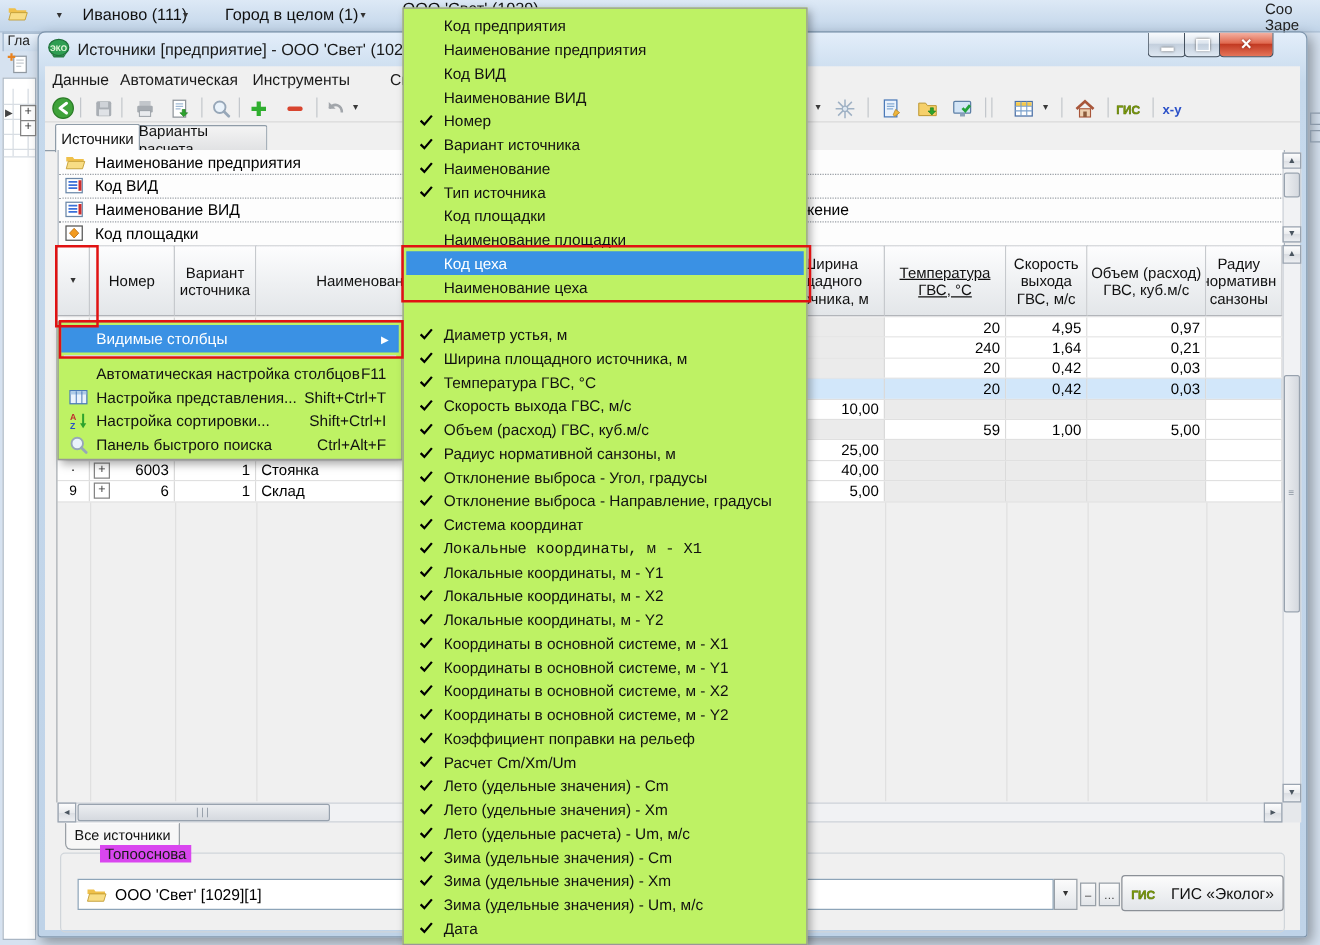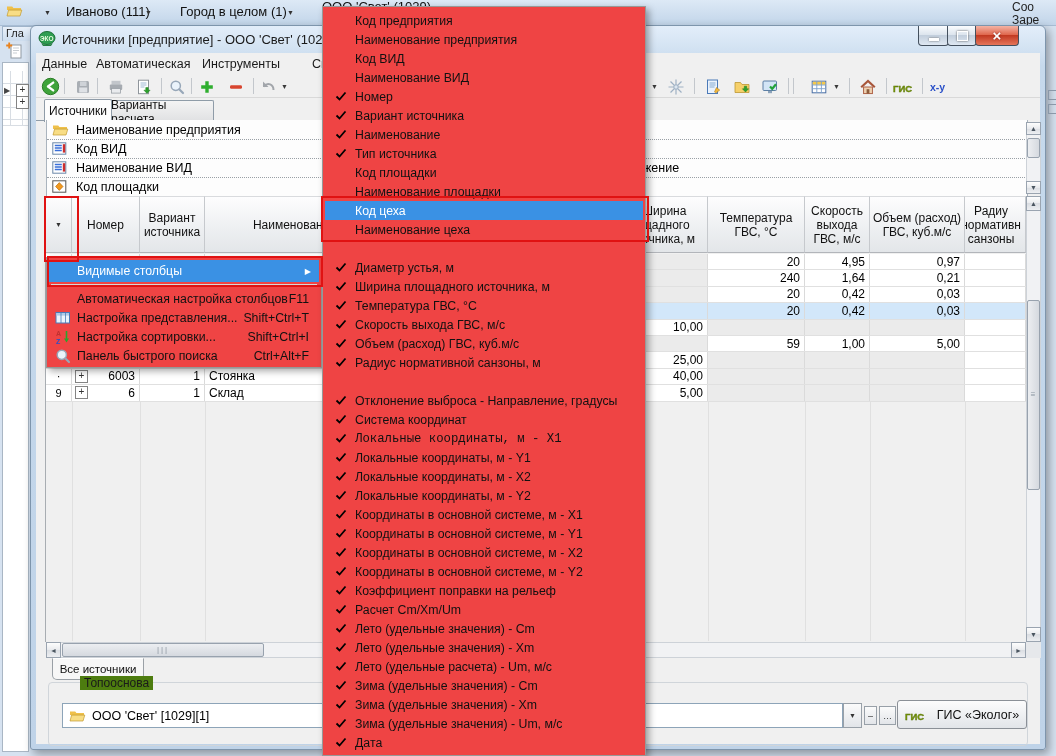--- a/index.html
+++ b/index.html
@@ -70,30 +70,30 @@
         border:1px solid #9aa4b0;box-sizing:border-box;color:#4a5560;font-size:7px;
         display:flex;align-items:center;justify-content:center;}
   .sthumb{position:absolute;background:linear-gradient(90deg,#eceef1,#d5d9df);border:1px solid #98a2ae;
           border-radius:2px;box-sizing:border-box;display:flex;align-items:center;justify-content:center;}
   .sthumb.h{background:linear-gradient(#eceef1,#d5d9df);}
   .grip{color:#8a94a0;font-size:8px;letter-spacing:1px;line-height:6px;}
   
   .btab{background:#f7f7f7;border:1px solid #9aa0a6;border-top:1px solid #fff;border-radius:0 0 5px 5px;
         font-size:11.5px;color:#111;display:flex;align-items:center;justify-content:center;}
   .groupbox{border:1px solid #d0d5da;border-radius:4px;}
-  .gblabel{font-size:12px;color:#1a1a1a;background:#4d7c0f;padding:0 4px;}
+  .gblabel{font-size:12px;color:#1a1a1a;background:#d946ef;padding:0 4px;}
   .combo{background:#fff;border:1px solid #8da4b8;display:flex;align-items:center;box-sizing:border-box;}
   .combo .ctext{margin-left:6px;font-size:12.5px;color:#000;white-space:nowrap;}
   .smallbtn{background:linear-gradient(#fbfbfb,#e2e5e9);border:1px solid #98a0a8;box-sizing:border-box;
             display:flex;align-items:center;justify-content:center;font-size:9px;color:#333;}
   .gisbtn{background:linear-gradient(#fcfcfc,#e2e5e9);border:1px solid #8b9097;border-radius:3px;
           display:flex;align-items:center;justify-content:center;font-size:12.5px;color:#111;}
   .gisbtn .gicon{margin-right:10px;display:flex;}
   
-  .menu{position:absolute;background:#ef4444;border:1px solid #989898;box-shadow:3px 3px 7px rgba(0,0,0,.35);
+  .menu{position:absolute;background:#bef264;border:1px solid #989898;box-shadow:3px 3px 7px rgba(0,0,0,.35);
         box-sizing:border-box;z-index:40;}
   .colmenu{z-index:45;overflow:hidden;}
   .menuitem{position:absolute;left:2px;right:2px;display:flex;align-items:center;font-size:12.3px;color:#111;}
   .menuitem.hl{background:#3a91e4;color:#fff;}
   .mcheck{width:20px;margin-left:6px;display:flex;justify-content:center;flex:none;}
   .mlabel{white-space:nowrap;}
   .mshort{position:absolute;right:10px;font-size:12.3px;}
   .msep{position:absolute;left:4px;right:4px;height:1px;background:#d7d7d7;border-bottom:1px solid #fff;}
   .micon{width:20px;margin-left:4px;display:flex;justify-content:center;flex:none;}
   .subarrow{position:absolute;right:8px;font-size:8px;}
@@ -338,21 +338,21 @@
   <div id="grid">
       <div class="abs hcell" style="left: 46px; top: 196px; width: 26px; height: 57px; z-index: 3;"><span class="caret">▼</span></div>
       <div class="abs hcell" style="left: 72px; top: 196px; width: 68px; height: 57px; z-index: 3;">Номер</div>
       <div class="abs hcell" style="left: 140px; top: 196px; width: 65px; height: 57px; z-index: 3;">Вариант
 источника</div>
       <div class="abs hcell" style="left: 205px; top: 196px; width: 180px; height: 57px; z-index: 3;">Наименование</div>
       <div class="abs hcell" style="left: 385px; top: 196px; width: 200px; height: 57px; z-index: 3;"></div>
       <div class="abs hcell hc-width" style="left: 585px; top: 196px; width: 123px; height: 57px; z-index: 3;">Ширина
 щадного
 очника, м</div>
-      <div class="abs hcell" style="left: 708px; top: 196px; width: 97px; height: 57px; z-index: 3;">Температура
+      <div class="abs hcell" style="left: 708px; top: 196px; width: 97px; height: 57px; z-index: 3; text-decoration: underline;">Температура
 ГВС, °С</div>
       <div class="abs hcell" style="left: 805px; top: 196px; width: 65px; height: 57px; z-index: 3;">Скорость
 выхода
 ГВС, м/с</div>
       <div class="abs hcell" style="left: 870px; top: 196px; width: 95px; height: 57px; z-index: 3;">Объем (расход)
 ГВС, куб.м/с</div>
       <div class="abs hcell hc-radius" style="left: 965px; top: 196px; width: 61px; height: 57px; z-index: 3;">Радиу
 нормативн
 санзоны</div>
       <div class="abs trow" style="left: 46px; top: 254px; width: 980px; height: 16.4px; z-index: 3;">
@@ -676,20 +676,28 @@
         <div class="mlabel" style="margin-left: 4px;">Объем (расход) ГВС, куб.м/с</div>
       </div>
       <div class="menuitem" style="top: 346px; height: 19px;">
         <div class="mcheck">
           <svg width="12" height="11">
             <path d="M1.5 5.5 4.5 8.5 10.5 1.5" fill="none" stroke="#000" stroke-width="1.8"></path>
           </svg>
         </div>
         <div class="mlabel" style="margin-left: 4px;">Радиус нормативной санзоны, м</div>
       </div>
+      <div class="menuitem" style="top: 365px; height: 19px;">
+        <div class="mcheck">
+          <svg width="12" height="11">
+            <path d="M1.5 5.5 4.5 8.5 10.5 1.5" fill="none" stroke="#000" stroke-width="1.8"></path>
+          </svg>
+        </div>
+        <div class="mlabel" style="margin-left: 4px;">Отклонение выброса - Угол, градусы</div>
+      </div>
       <div class="menuitem" style="top: 384px; height: 19px;">
         <div class="mcheck">
           <svg width="12" height="11">
             <path d="M1.5 5.5 4.5 8.5 10.5 1.5" fill="none" stroke="#000" stroke-width="1.8"></path>
           </svg>
         </div>
         <div class="mlabel" style="margin-left: 4px;">Отклонение выброса - Направление, градусы</div>
       </div>
       <div class="menuitem" style="top: 403px; height: 19px;">
         <div class="mcheck">

